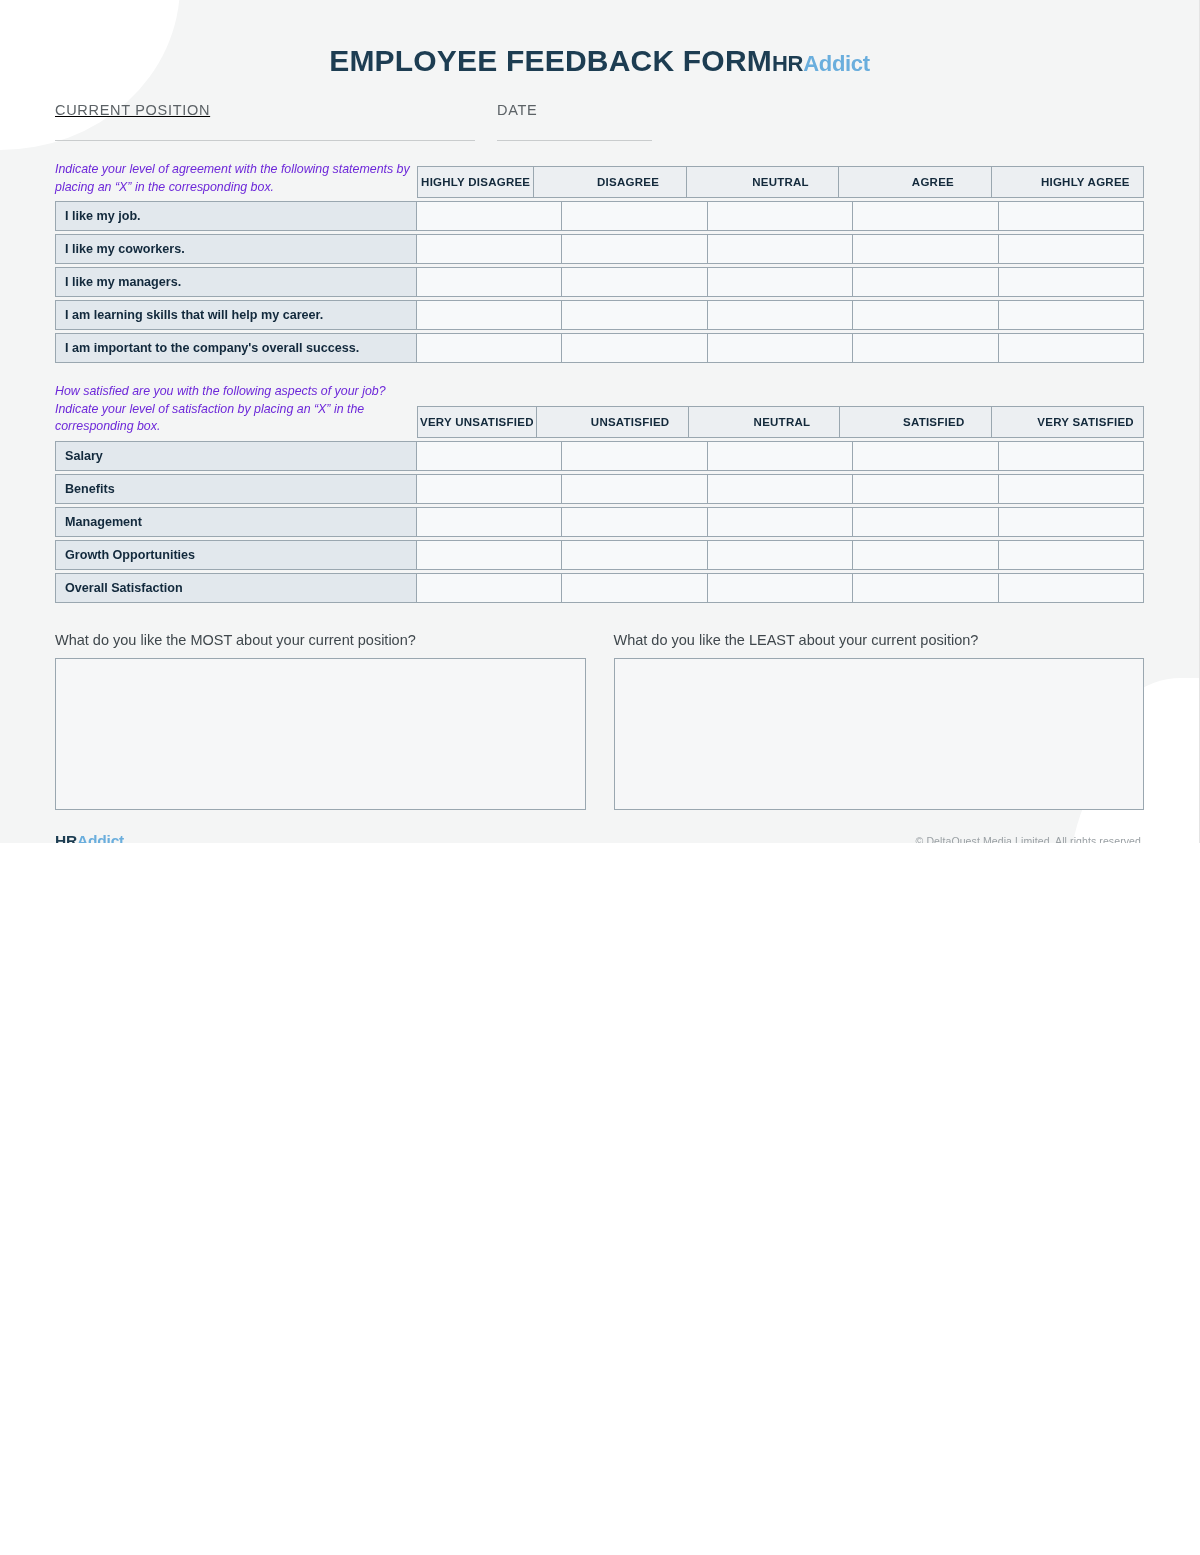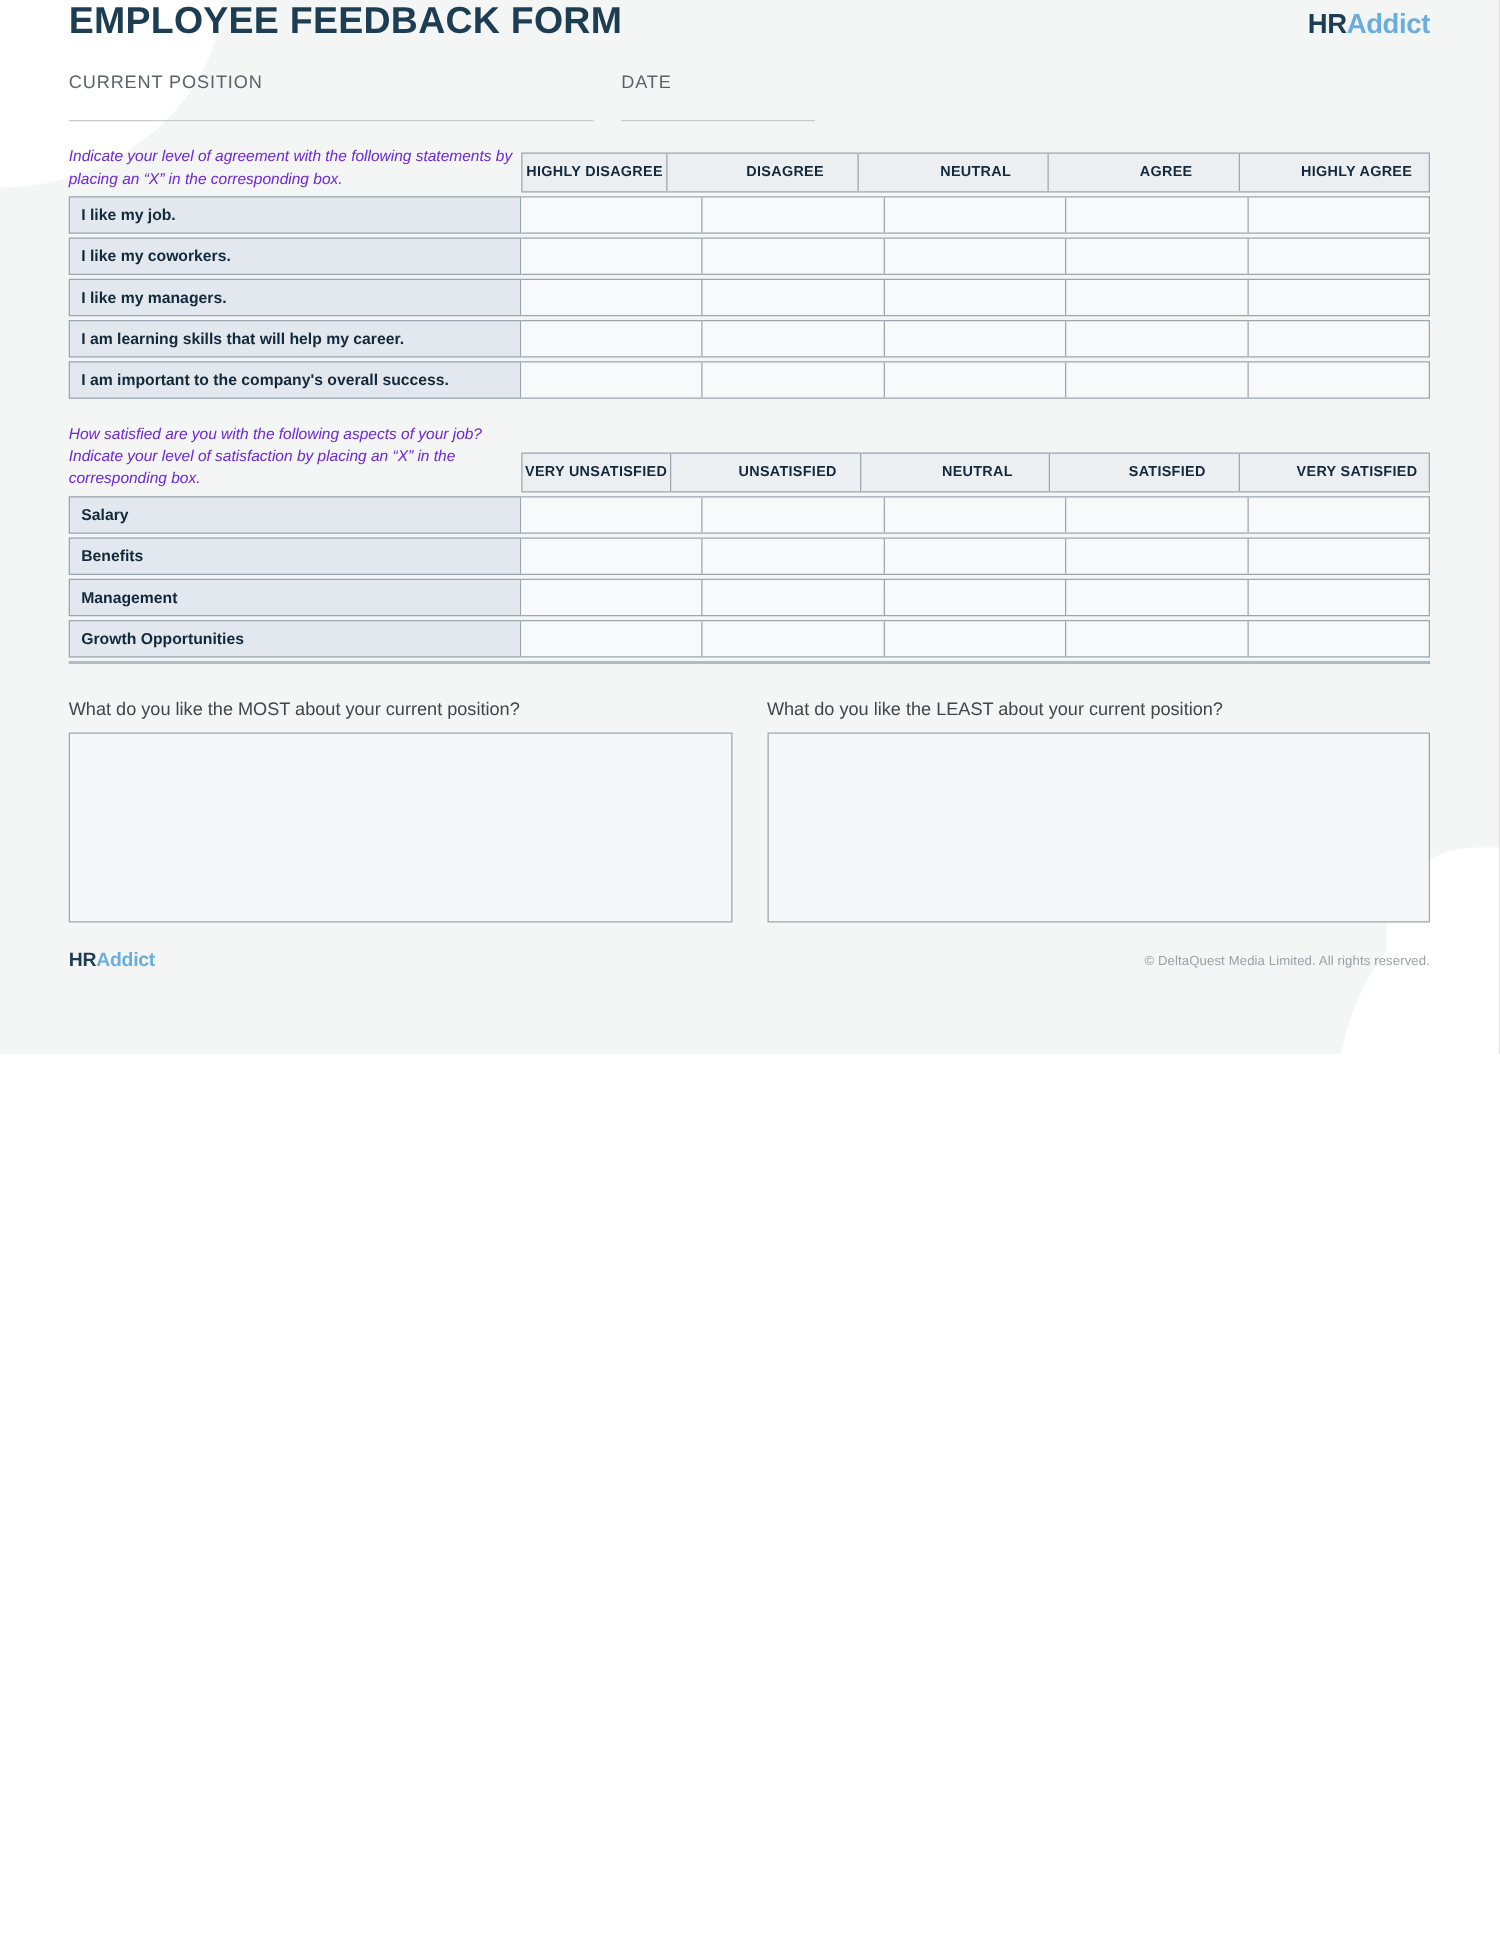--- a/index.html
+++ b/index.html
@@ -61,21 +61,22 @@
   #content {
     position: relative;
     z-index: 3;
     padding: 0 55px;
   }
 
   
   .header-row {
     display: flex;
     align-items: baseline;
-    justify-content: space-between;
+    justify-content: center;
+    padding-top: 44px;
   }
   .form-title {
     font-size: 30px;
     font-weight: bold;
     letter-spacing: 0.2px;
     color: #1d3d52;
     font-family: "Liberation Sans", sans-serif;
   }
   .logo {
     font-size: 22px;
@@ -88,21 +89,21 @@
 
   
   .fields-row {
     display: flex;
     margin-top: 24px;
   }
   .field {
     display: flex;
     flex-direction: column;
   }
-  .field-position { width: 420px; margin-right: 22px; }
+  .field-position { width: 420px; margin-right: 22px; text-decoration: underline; }
   .field-date { width: 155px; }
   .field-label {
     font-size: 14.5px;
     letter-spacing: 0.7px;
     color: #5c6266;
     font-weight: normal;
   }
   .field-line {
     margin-top: 22px;
     height: 1px;
@@ -363,20 +364,21 @@
           <div class="rcells">
             <div class="rcell"></div>
             <div class="rcell"></div>
             <div class="rcell"></div>
             <div class="rcell"></div>
             <div class="rcell"></div>
           </div>
         </div>
 
         <div class="survey-row">
+          <div class="rlabel">Overall Satisfaction</div>
           <div class="rcells">
             <div class="rcell"></div>
             <div class="rcell"></div>
             <div class="rcell"></div>
             <div class="rcell"></div>
             <div class="rcell"></div>
           </div>
         </div>
       </div>
 

